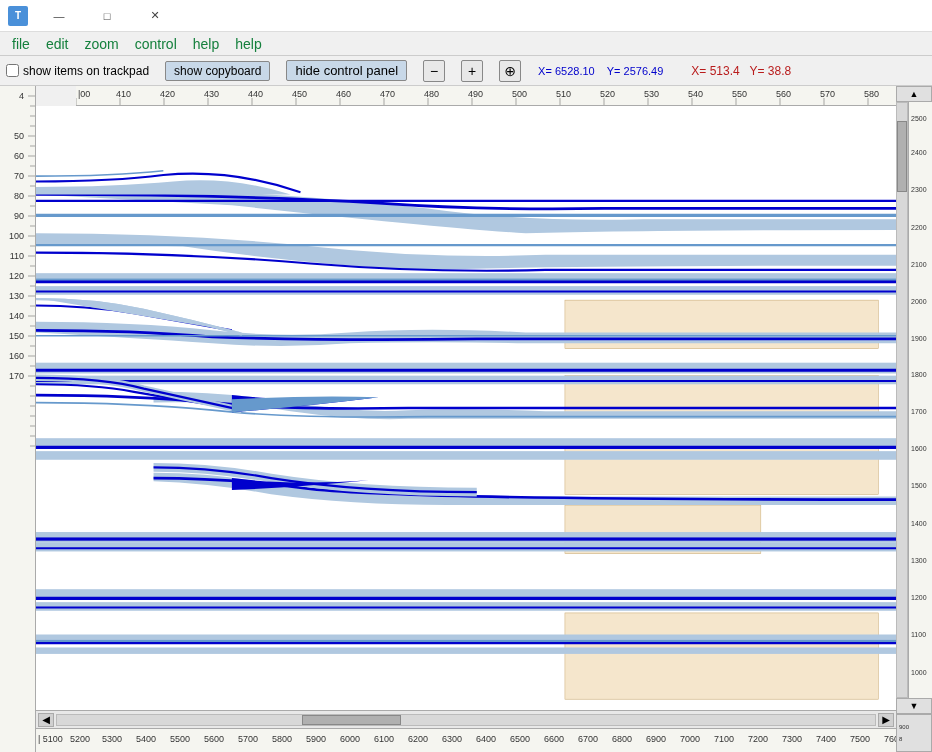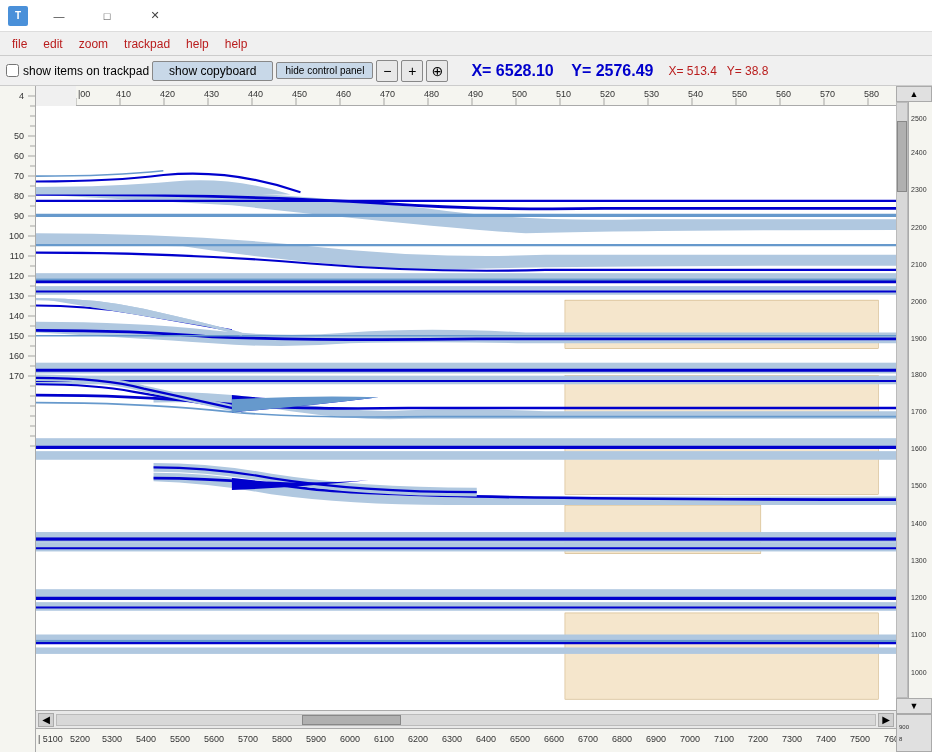--- a/index.html
+++ b/index.html
@@ -35,52 +35,52 @@
       height: 24px;
       background: #f0f0f0;
       display: flex;
       align-items: center;
       padding: 0 4px;
       border-bottom: 1px solid #ccc;
     }
     #menubar .menu-item {
       padding: 2px 8px;
       cursor: pointer;
-      font-size: 12px;
-      color: #b91c1c;
+      font-size: 14px;
+      color: #15803d;
       border-radius: 2px;
     }
 
     
     #toolbar {
       height: 30px;
       background: #f0f0f0;
       display: flex;
       align-items: center;
       padding: 0 6px;
-      gap: 3px;
+      gap: 16px;
       border-bottom: 1px solid #ccc;
     }
     .checkbox-wrapper { display: flex; align-items: center; gap: 4px; font-size: 12px; }
     .checkbox-wrapper input { width: 13px; height: 13px; }
     .btn-show-copy {
-      background: #c8d8e8; border: 1px solid #888; padding: 2px 16px;
+      background: #c8d8e8; border: 1px solid #888; padding: 2px 8px;
       font-size: 12px; cursor: pointer; border-radius: 2px;
     }
     .btn-hide-panel {
       background: #c8d8e8; border: 1px solid #888; padding: 2px 8px;
-      font-size: 10px; cursor: pointer; border-radius: 2px;
+      font-size: 13px; cursor: pointer; border-radius: 2px;
     }
     .zoom-minus, .zoom-plus, .zoom-fit {
       background: #e8e8e8; border: 1px solid #888; width: 22px; height: 22px;
       font-size: 14px; cursor: pointer; border-radius: 2px;
       display: flex; align-items: center; justify-content: center;
     }
     .coord-display {
-      font-size: 16px; color: #0000cc; font-weight: bold; margin-left: 20px;
+      font-size: 11px; color: #0000cc; font-weight: normal; margin-left: 1px;
     }
     .coord-display2 { font-size: 12px; color: #b91c1c; margin-left: 12px; }
 
     
     #main {
       display: flex;
       width: 932px;
       height: calc(752px - 32px - 24px - 30px);
       position: relative;
       overflow: hidden;
@@ -181,21 +181,21 @@
     <button class="win-btn">—</button>
     <button class="win-btn">□</button>
     <button class="win-btn close">✕</button>
   </div>
 </div>
 
 <div id="menubar">
   <div class="menu-item">file</div>
   <div class="menu-item">edit</div>
   <div class="menu-item">zoom</div>
-  <div class="menu-item">trackpad</div>
+  <div class="menu-item">control</div>
   <div class="menu-item">help</div>
   <div class="menu-item">help</div>
 </div>
 
 <div id="toolbar">
   <div class="checkbox-wrapper">
     <input type="checkbox" style="">
     <span>show items on trackpad</span>
   </div>
   <button class="btn-show-copy">show copyboard</button>

